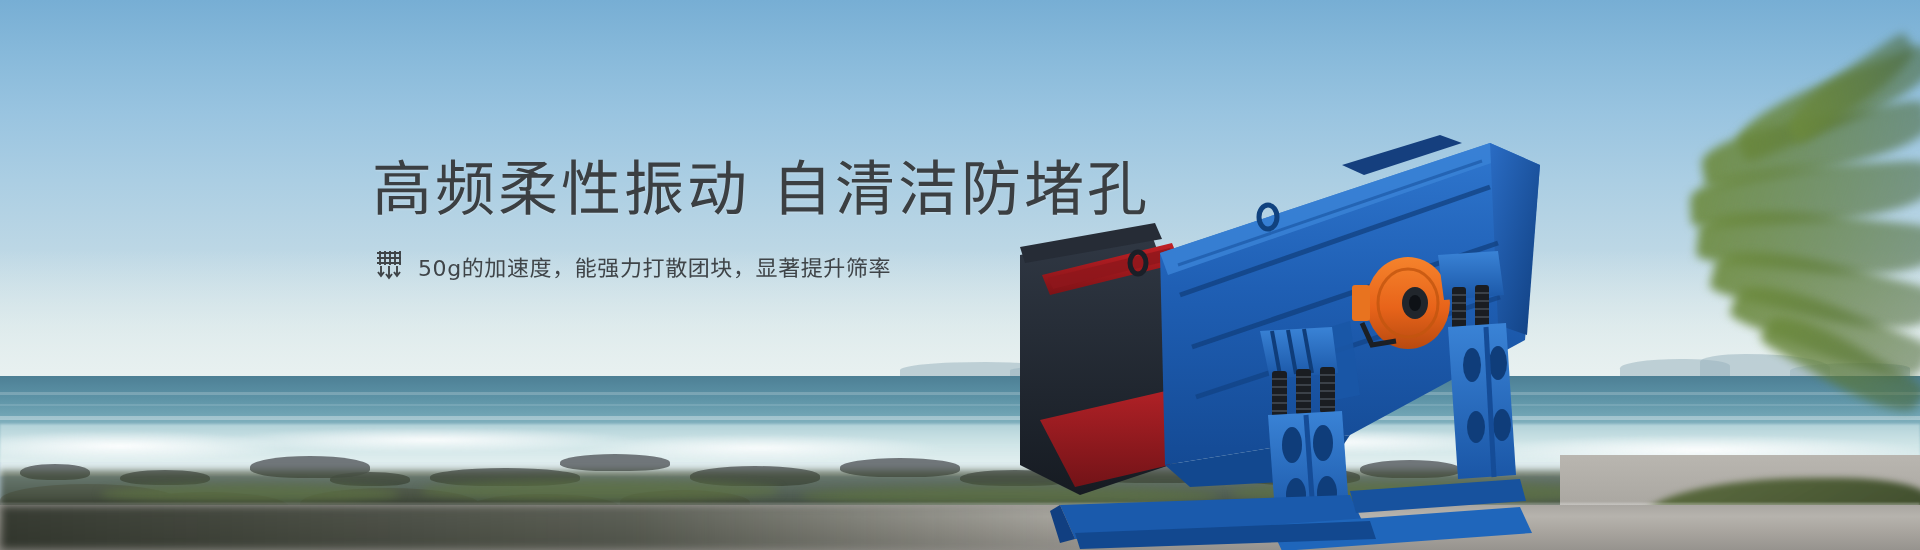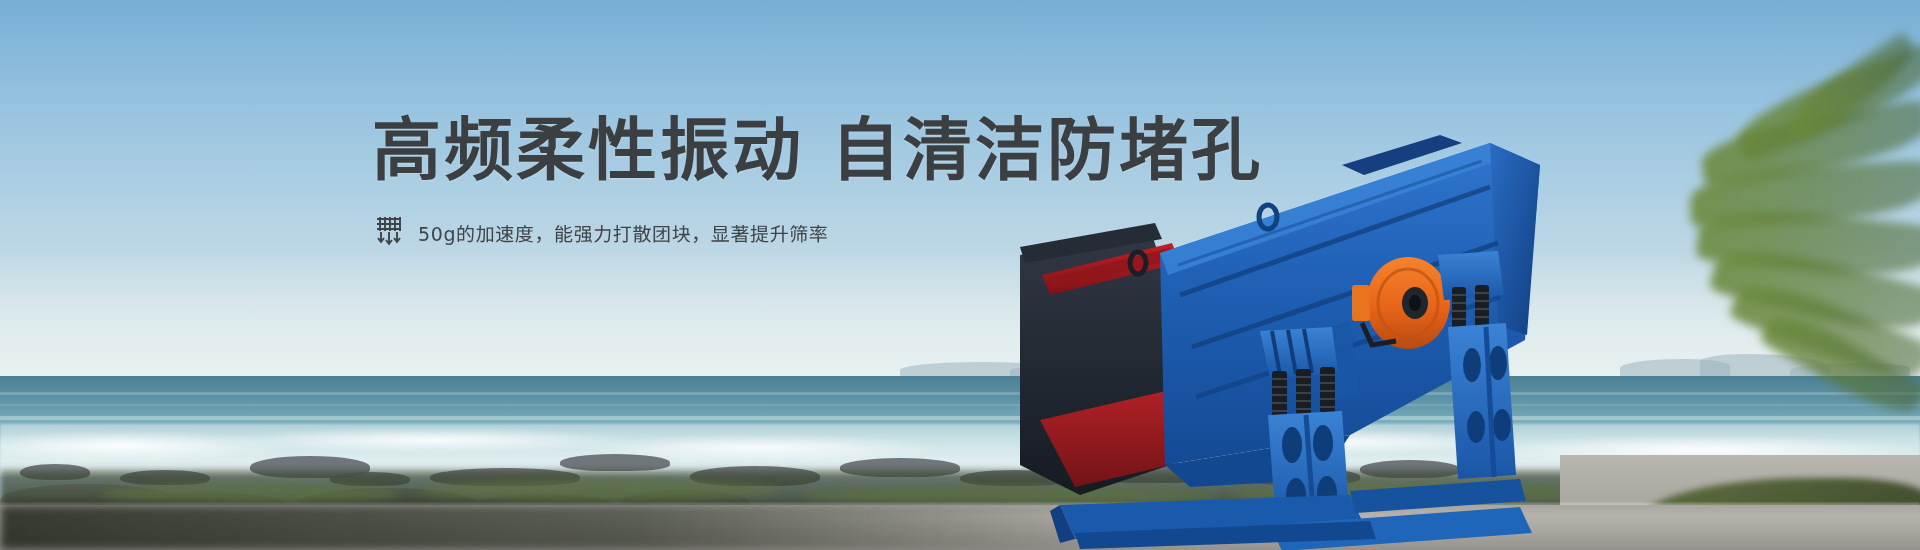--- a/index.html
+++ b/index.html
@@ -100,29 +100,30 @@
     border-radius:60% 30% 0 0;filter:blur(3px);
   }
 
   
   .palm{position:absolute;right:0;top:70px;width:340px;height:330px;pointer-events:none;}
   .frond{position:absolute;background:linear-gradient(110deg,rgba(110,140,62,.92),rgba(64,92,46,.5));border-radius:50% 10% 50% 10%;filter:blur(5px);}
 
   
   .textblock{position:absolute;left:372px;top:112px;width:760px;}
   .headline{
-    font-size:69px;line-height:1.12;color:#3b3f42;letter-spacing:3px;
-    font-weight:700;white-space:nowrap;
+    font-size:60px;line-height:1.12;color:#3b3f42;letter-spacing:3px;
+    font-weight:400;white-space:nowrap;
     font-family:"DejaVu Sans","Liberation Sans",sans-serif;
     text-shadow:0 1px 2px rgba(255,255,255,.25);
+    margin-top:44px;
   }
   .bullets{margin-top:26px;}
   .bullet{display:flex;align-items:center;margin-bottom:16px;}
   .bicon{width:34px;height:34px;flex:0 0 34px;margin-right:12px;display:flex;align-items:center;justify-content:center;}
-  .btext{font-size:19px;color:#3f4448;letter-spacing:.6px;white-space:nowrap;
+  .btext{font-size:22px;color:#3f4448;letter-spacing:.6px;white-space:nowrap;
     font-family:"DejaVu Sans","Liberation Sans",sans-serif;}
 
   
   .machine{position:absolute;left:1020px;top:135px;width:560px;height:415px;}
 </style>
 </head>
 <body>
 
 <div id="banner">
 

